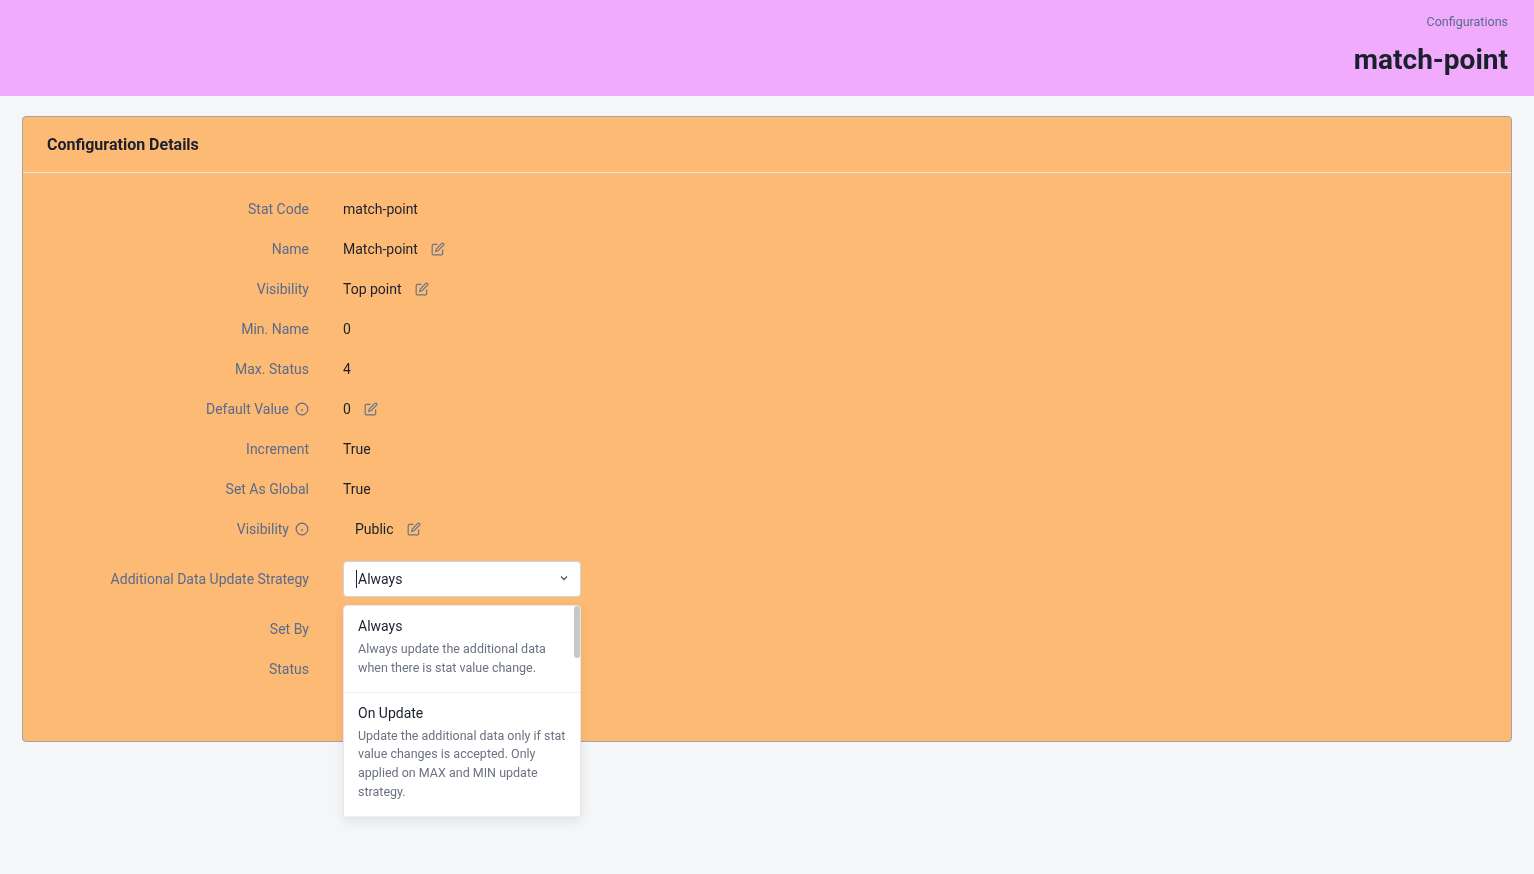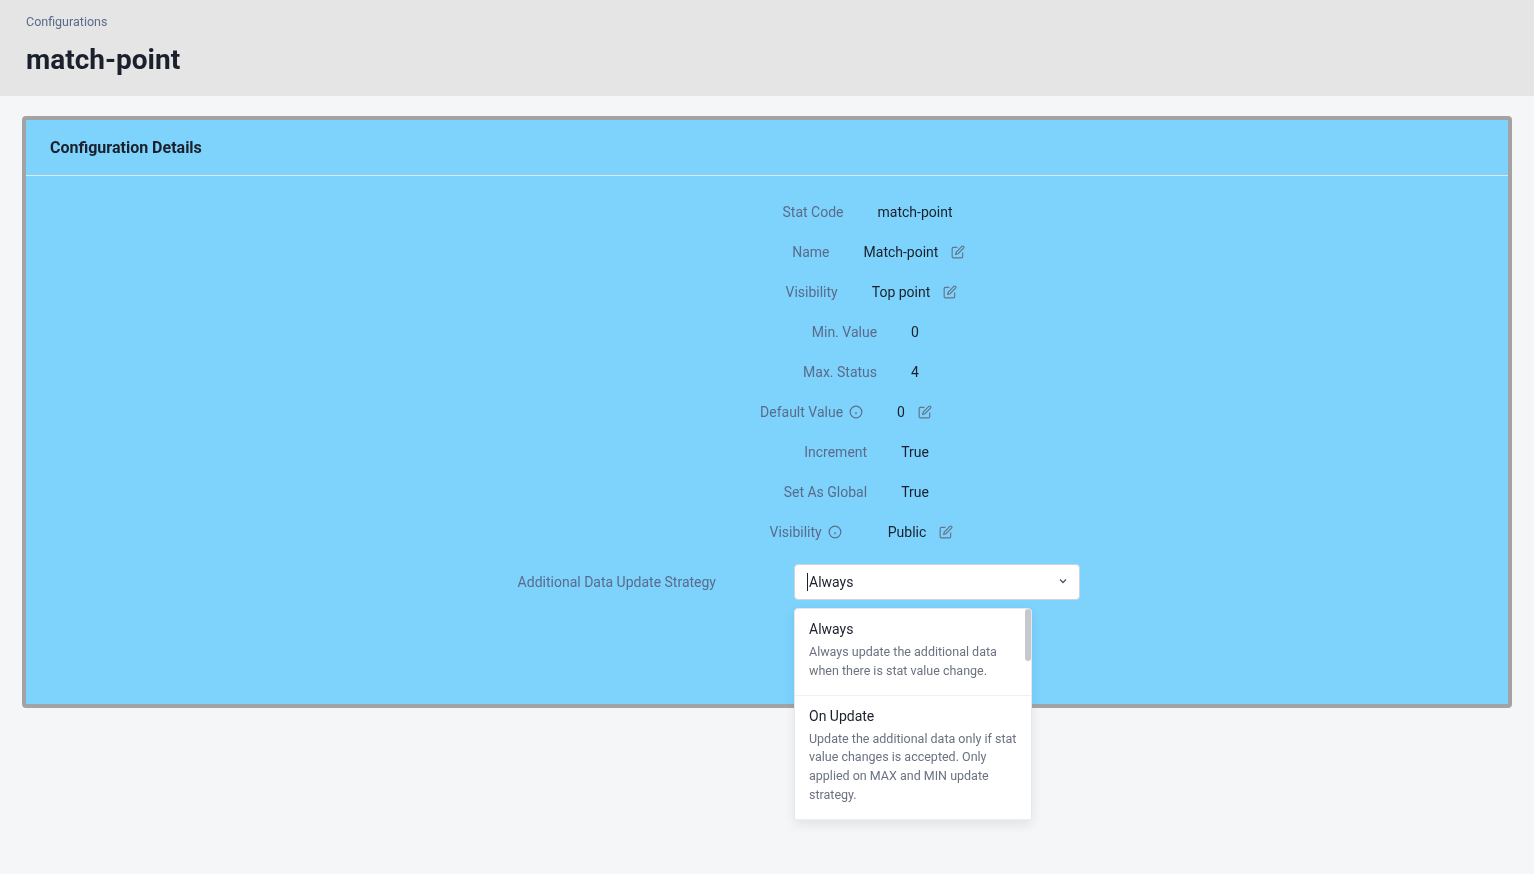--- a/index.html
+++ b/index.html
@@ -7,21 +7,22 @@
       padding: 0;
       box-sizing: border-box;
     }
     body {
       font-family: -apple-system, BlinkMacSystemFont, "Segoe UI", Roboto, "Helvetica Neue", Arial, sans-serif;
       background: #ffffff;
       color: #1a202c;
     }
     .header {
       padding: 14px 26px 20px 26px;
-      background: #e5e5e5;
+      background: #f0abfc;
+      text-align: right;
     }
     .breadcrumb {
       font-size: 12.5px;
       color: #5a6b8c;
       margin-bottom: 14px;
     }
     .breadcrumb a {
       color: #5a6b8c;
       text-decoration: none;
     }
@@ -29,41 +30,40 @@
       font-size: 28px;
       font-weight: 700;
       color: #1a202c;
     }
     .content-area {
       background: #f5f6f8;
       padding: 20px 22px;
       min-height: calc(100vh - 95px);
     }
     .card {
-      background: #7dd3fc;
-      border: 4px solid #a3a3a3;
+      background: #fdba74;
+      border: 1px solid #a3a3a3;
       border-radius: 4px;
     }
     .card-header {
       padding: 18px 24px;
       border-bottom: 1px solid #e5e7eb;
     }
     .card-header-title {
       font-size: 16px;
       font-weight: 700;
       color: #1a202c;
     }
     .card-body {
       padding: 28px 24px 40px 24px;
     }
     .field-row {
       display: flex;
       align-items: center;
       margin-bottom: 24px;
-      justify-content: center;
     }
     .field-label {
       width: 296px;
       text-align: right;
       padding-right: 34px;
       font-size: 14px;
       color: #5a6b8c;
       flex-shrink: 0;
       display: flex;
       align-items: center;
@@ -96,22 +96,21 @@
       height: 16px;
       cursor: pointer;
       color: #64748b;
     }
     .edit-icon svg {
       width: 14px;
       height: 14px;
     }
     .select-wrapper {
       position: relative;
-      width: 286px;
-      margin-left: 44px;
+      width: 238px;
     }
     .select-input {
       width: 100%;
       height: 36px;
       padding: 0 32px 0 12px;
       border: 1px solid #cbd5e1;
       border-radius: 4px;
       background: #fff;
       font-size: 14px;
       color: #1a202c;
@@ -230,21 +229,21 @@
           <span class="edit-icon">
             <svg viewBox="0 0 24 24" fill="none" stroke="currentColor" stroke-width="2">
                 <path d="M11 4H4a2 2 0 0 0-2 2v14a2 2 0 0 0 2 2h14a2 2 0 0 0 2-2v-7"></path>
                 <path d="M18.5 2.5a2.121 2.121 0 0 1 3 3L12 15l-4 1 1-4 9.5-9.5z"></path>
               </svg>
           </span>
         </div>
       </div>
 
       <div class="field-row">
-        <div class="field-label">Min. Value</div>
+        <div class="field-label">Min. Name</div>
         <div class="field-value">
           <span>0</span>
         </div>
       </div>
 
       <div class="field-row">
         <div class="field-label">Max. Status</div>
         <div class="field-value">
           <span>4</span>
         </div>
@@ -332,20 +331,24 @@
                 <div class="option-desc">Update the additional data only if stat value changes is accepted. Only applied on MAX and MIN update strategy.</div>
               </div>
               <div class="dropdown-scroll-track">
                 <div class="dropdown-scroll-thumb"></div>
               </div>
             </div>
           </div>
         </div>
       </div>
 
+      <div class="field-row">
+        <div class="field-label">Set By</div>
+        <div class="field-value"></div>
+      </div>
 
       <div class="field-row">
         <div class="field-label">Status</div>
         <div class="field-value"></div>
       </div>
 
 
     </div>
   </div>
 </div>

